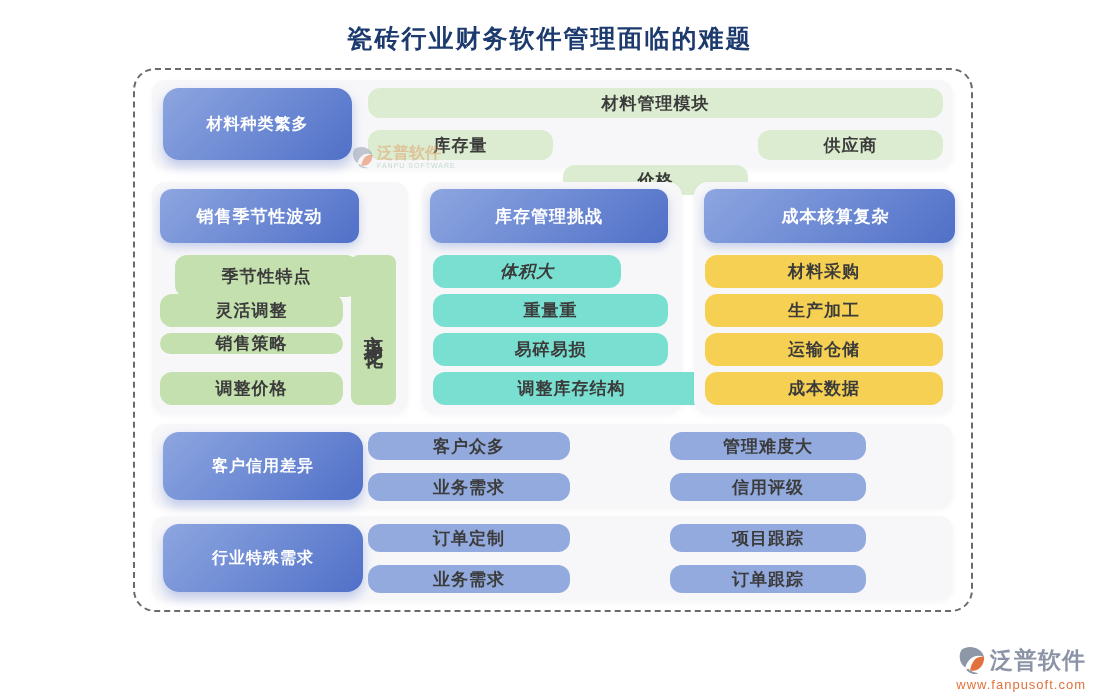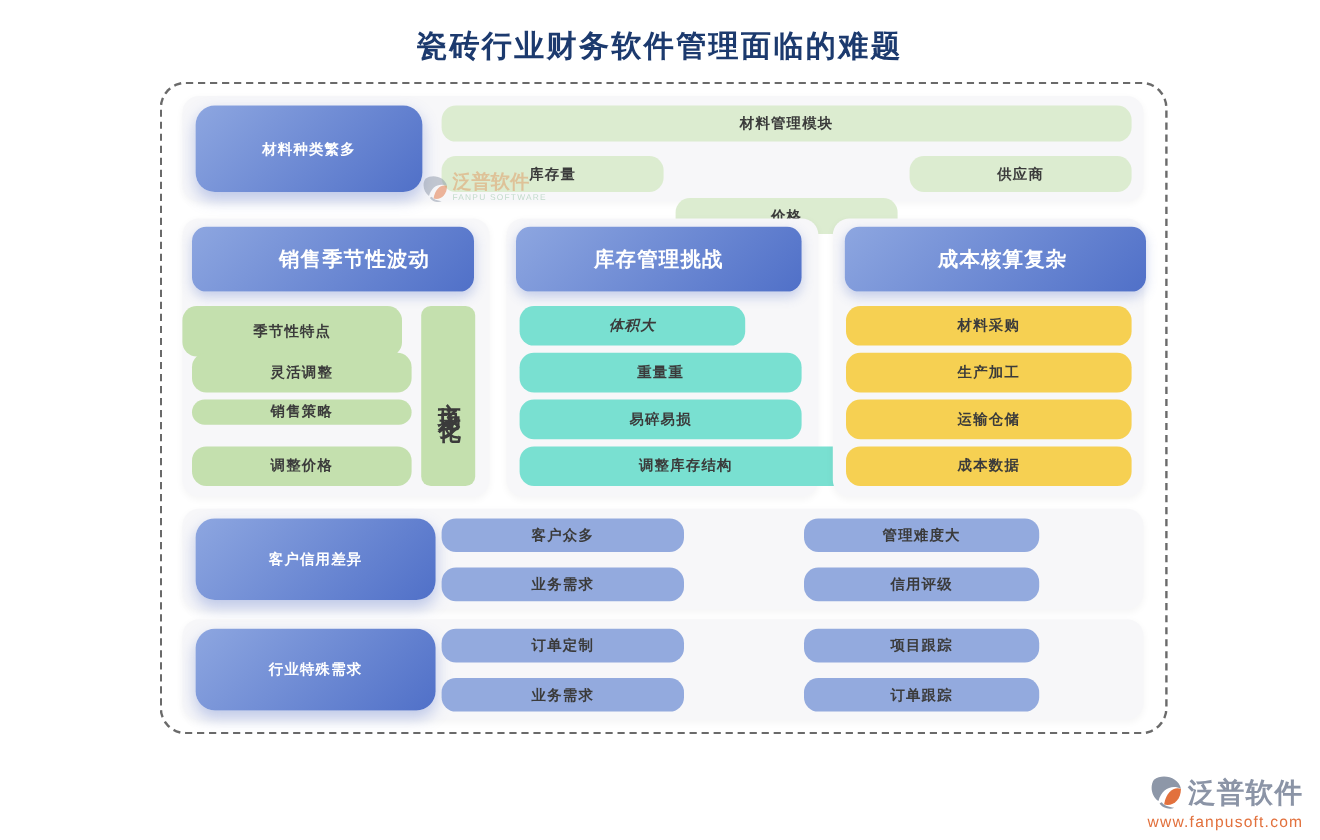--- a/index.html
+++ b/index.html
@@ -24,32 +24,32 @@
   .card-row1{left:152px;top:80px;width:801px;height:88px;}
   .card-col1{left:152px;top:182px;width:256px;height:232px;}
   .card-col2{left:422px;top:182px;width:260px;height:232px;}
   .card-col3{left:694px;top:182px;width:259px;height:232px;}
   .card-row3{left:152px;top:424px;width:801px;height:84px;}
   .card-row4{left:152px;top:516px;width:801px;height:84px;}
 
   .bigbtn{
     position:absolute;display:flex;align-items:center;justify-content:center;
     background:linear-gradient(135deg,var(--blue-grad-start),var(--blue-grad-end));
-    color:#ffffff;font-weight:bold;font-size:12px;border-radius:16px;
+    color:#ffffff;font-weight:bold;font-size:16px;border-radius:16px;
     box-shadow:0 6px 12px rgba(84,112,200,0.35);letter-spacing:1px;
   }
   .hdr{
     position:absolute;display:flex;align-items:center;justify-content:center;
     background:linear-gradient(135deg,var(--blue-grad-start),var(--blue-grad-end));
     color:#ffffff;font-weight:bold;font-size:17px;border-radius:12px;
     box-shadow:0 4px 10px rgba(84,112,200,0.30);letter-spacing:1px;
   }
   .box{
     position:absolute;display:flex;align-items:center;justify-content:center;
-    font-weight:bold;font-size:12px;color:var(--box-text);
+    font-weight:bold;font-size:17px;color:var(--box-text);
     border-radius:12px;letter-spacing:1px;
   }
   .bg-green-light{background:var(--green-light);}
   .bg-green-mid{background:var(--green-mid);}
   .bg-teal{background:var(--teal);}
   .bg-yellow{background:var(--yellow);}
   .bg-blue-light{background:var(--blue-light);}
 
   .vbox{
     position:absolute;display:flex;align-items:center;justify-content:center;
@@ -59,22 +59,22 @@
   }
 
   
   .card-row1 .bigbtn{left:11px;top:8px;width:189px;height:72px;}
   .card-row1 .modbar{left:216px;top:8px;width:575px;height:30px;}
   .card-row1 .b1{left:216px;top:50px;width:185px;height:30px;}
   .card-row1 .b2{left:411px;top:50px;width:185px;height:30px;margin-top:35px;}
   .card-row1 .b3{left:606px;top:50px;width:185px;height:30px;}
 
   
-  .card-col1 .hdr{left:8px;top:7px;width:199px;height:54px;padding-left:36px;}
-  .card-col1 .r0{left:0;top:73px;width:183px;height:42px;}
+  .card-col1 .hdr{left:8px;top:7px;width:199px;height:54px;}
+  .card-col1 .r0{left:23px;top:73px;width:183px;height:42px;}
   .card-col1 .r1{left:8px;top:112px;width:183px;height:33px;}
   .card-col1 .r2{left:8px;top:151px;width:183px;height:21px;}
   .card-col1 .r3{left:8px;top:190px;width:183px;height:33px;}
   .card-col1 .vbox{left:199px;top:73px;width:45px;height:150px;}
 
   .card-col2 .hdr{left:8px;top:7px;width:238px;height:54px;}
   .card-col2 .r0{left:11px;top:73px;width:188px;height:33px;font-style:italic;}
   .card-col2 .r1{left:11px;top:112px;width:235px;height:33px;}
   .card-col2 .r2{left:11px;top:151px;width:235px;height:33px;}
   .card-col2 .r3{left:11px;top:190px;width:277px;height:33px;}

